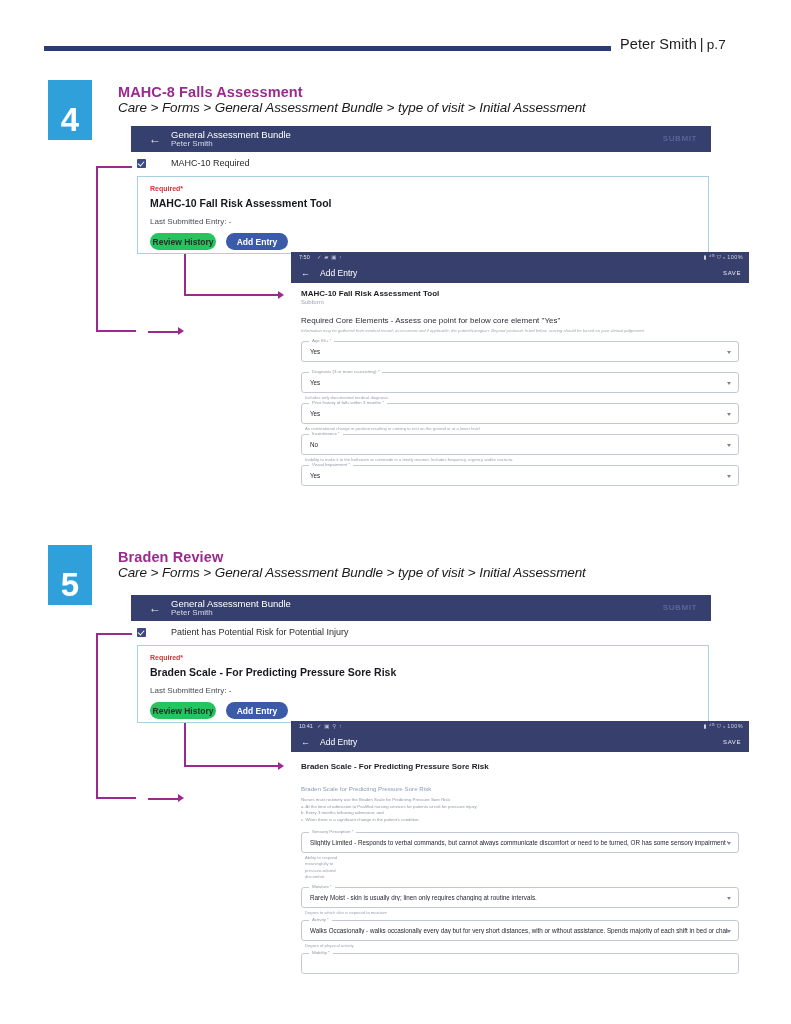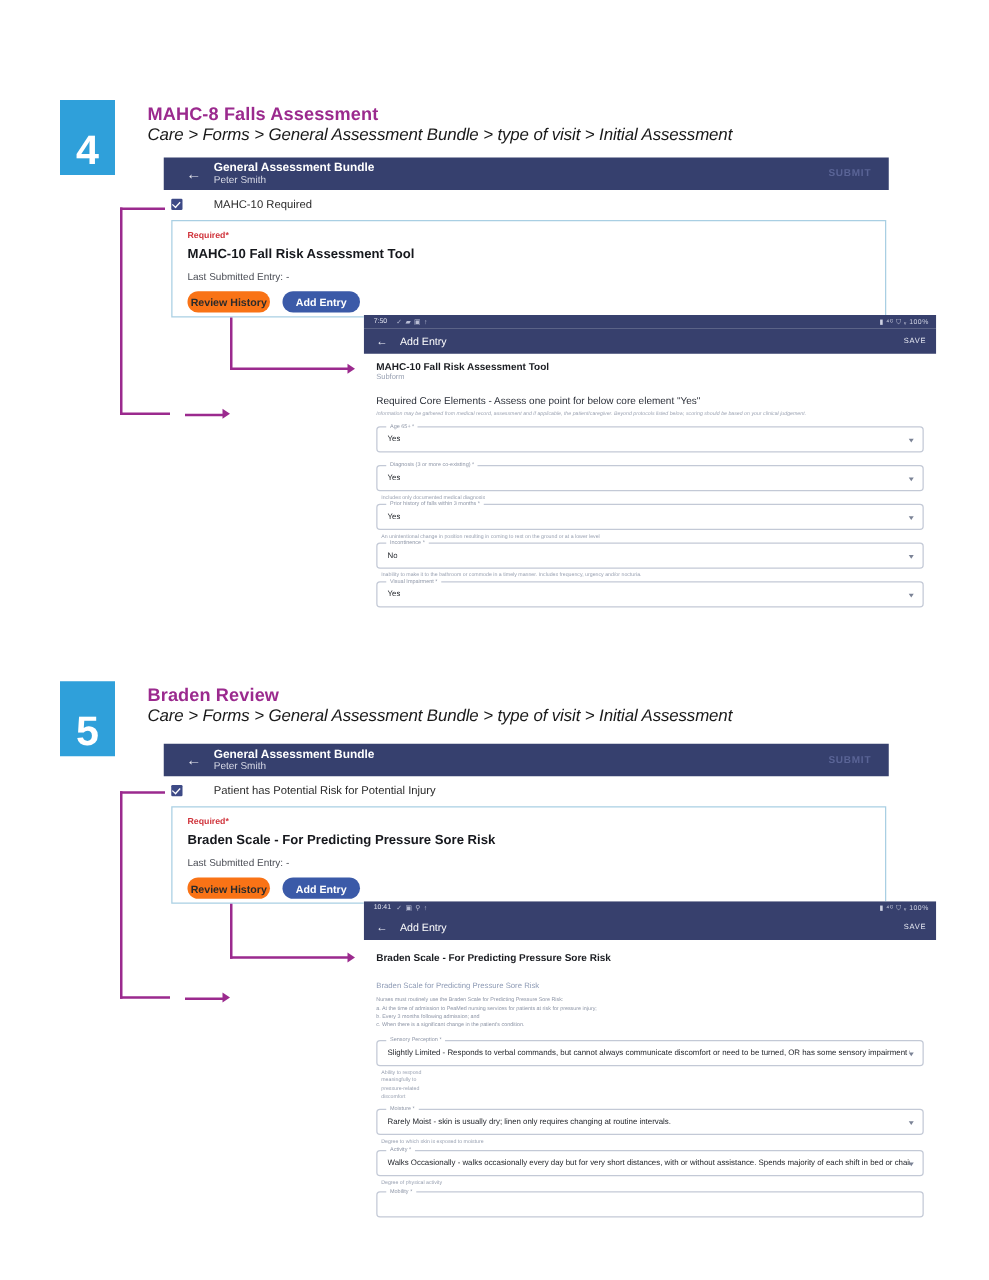--- a/index.html
+++ b/index.html
@@ -30,21 +30,21 @@
   .sec-title { position: absolute; left: 118px; font-size: 14.5px; font-weight: 700; color: #9b2a8e; letter-spacing: .1px; }
   .sec-crumb { position: absolute; left: 118px; font-size: 13.5px; font-style: italic; color: #1a1a1a; letter-spacing: -.1px; }
 
   
   .app { position: absolute; }
   .app-bar {
     position: absolute; left: 0; top: 0; width: 580px; height: 26px;
     background: #36406e; color: #fff;
   }
   .app-bar .back { position: absolute; left: 18px; top: 6px; font-size: 12px; color: #e8e8ef; }
-  .app-bar .t1 { position: absolute; left: 40px; top: 3px; font-size: 9.5px; font-weight: 700; color: #fff; }
+  .app-bar .t1 { position: absolute; left: 40px; top: 3px; font-size: 9.5px; font-weight: 400; color: #fff; }
   .app-bar .t2 { position: absolute; left: 40px; top: 13px; font-size: 8px; color: #d7d9e6; }
   .app-bar .submit { position: absolute; right: 14px; top: 8px; font-size: 8px; color: #5a6496; letter-spacing: .6px; font-weight: 600; }
 
   .chk-row { position: absolute; left: 6px; top: 32px; display: flex; align-items: center; gap: 5px; }
   .chkbox {
     width: 9px; height: 9px; background: #3d4a86;
     position: relative; border-radius: 1px; flex: 0 0 auto;
   }
   .chkbox:after {
     content: ""; position: absolute; left: 2px; top: 1px;
@@ -58,21 +58,21 @@
     border: 1px solid #a9cfe3; background: #fff;
   }
   .fc-req { position: absolute; left: 12px; top: 8px; font-size: 7px; color: #d0343c; font-weight: 600; }
   .fc-title { position: absolute; left: 12px; top: 20px; font-size: 10.5px; font-weight: 700; color: #16181d; }
   .fc-last { position: absolute; left: 12px; top: 40px; font-size: 8px; color: #4a4d55; }
   .pill {
     position: absolute; top: 56px; height: 17px; border-radius: 9px;
     display: flex; align-items: center; justify-content: center;
     font-size: 8.5px; font-weight: 700;
   }
-  .pill.hist { left: 12px; width: 66px; background: #f97316; color: #2b2b2b; }
+  .pill.hist { left: 12px; width: 66px; background: #22c55e; color: #2b2b2b; }
   .pill.add  { left: 88px; width: 62px; background: #3b5aa8; color: #fff; }
 
   
   .phone { position: absolute; background: #fff; overflow: hidden; }
   .ph-status {
     position: absolute; left: 0; top: 0; width: 100%; height: 11px;
     background: #37406d;
   }
   .ph-status .time { position: absolute; left: 8px; top: 2px; font-size: 5.5px; color: #dfe1ee; }
   .ph-status .icons-l { position: absolute; left: 26px; top: 2px; font-size: 5.5px; color: #b9bdd4; letter-spacing: .6px; }
@@ -112,20 +112,26 @@
     position: absolute; width: 0; height: 0;
     border-top: 4px solid transparent; border-bottom: 4px solid transparent;
     border-left: 6px solid #9b2a8e;
   }
 </style>
 </head>
 <body>
 
 <div class="page">
 
+  <div class="top-header">
+    <div class="rule"></div>
+    <div class="hdr-text">
+      <span>Peter Smith</span><span class="sep">|</span><span class="pg">p.7</span>
+    </div>
+  </div>
 
   <div class="section" style="top:80px;height:455px">
     <div class="sec-badge" style="top:0">4</div>
     <div class="sec-title" style="top:4px">MAHC-8 Falls Assessment</div>
     <div class="sec-crumb" style="top:20px">Care &gt; Forms &gt; General Assessment Bundle &gt; type of visit &gt; Initial Assessment</div>
 
     <div class="app" style="left:131px;top:46px;width:580px;height:135px">
       <div class="app-bar">
         <div class="back">←</div>
         <div class="t1">General Assessment Bundle</div>

